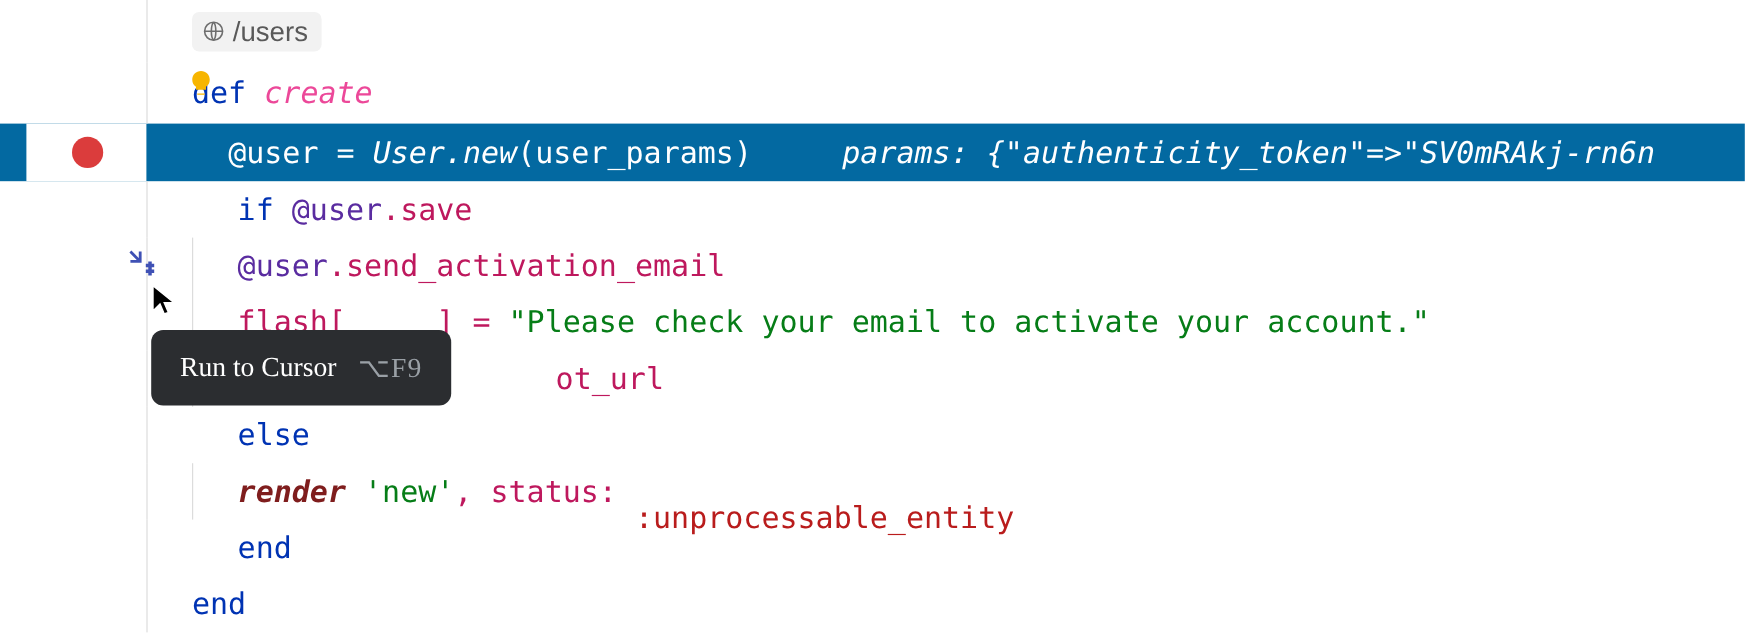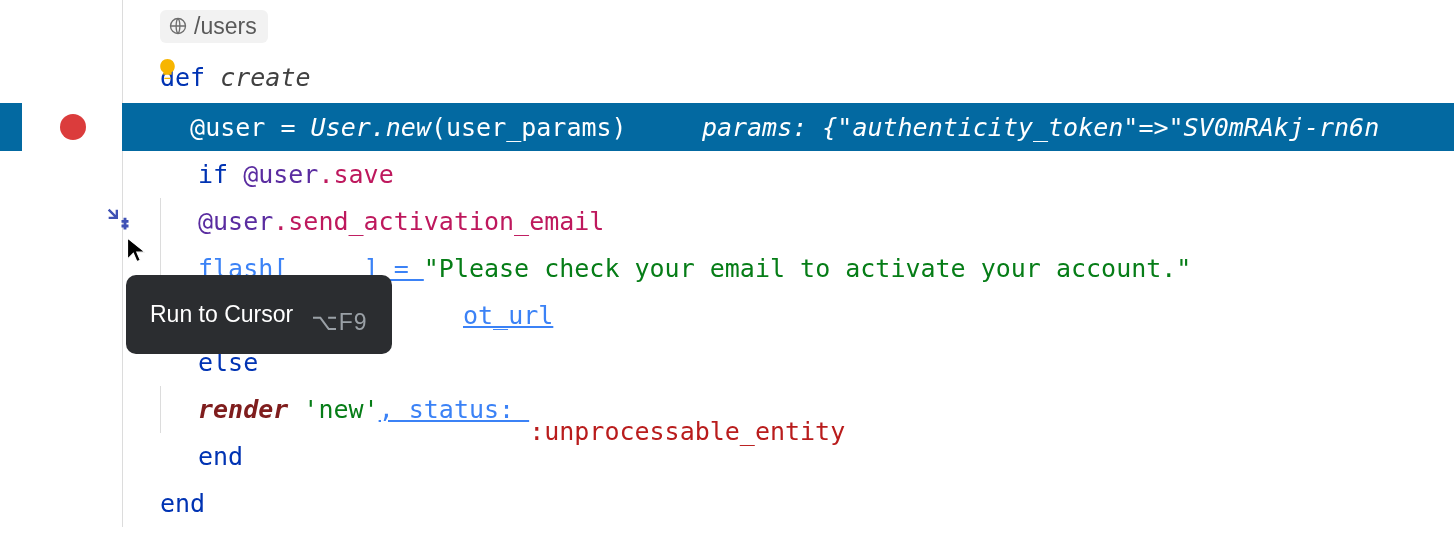--- a/index.html
+++ b/index.html
@@ -6,41 +6,41 @@
   body { font-family: 'SF Mono','Menlo','Consolas',monospace; font-size:25px; background:#fff; overflow:hidden; width:1454px; height:534px; position:relative; }
   .editor { position:relative; width:100%; height:100%; }
   .line { display:flex; align-items:center; height:47px; white-space:pre;padding-left:22px; }
   .gutter { width:100px; flex-shrink:0; display:flex; align-items:center; justify-content:flex-end; position:relative; height:100%; }
   .guide { width:38px; flex-shrink:0; border-left:1px solid #dcdcdc; height:100%; }
   .guide2 { width:38px; flex-shrink:0; height:100%; }
   .guide2.b { border-left:1px solid #dcdcdc; }
   .code { flex:1; display:flex; align-items:center; padding-left:0; }
   .code span{ white-space:pre; }
   .kw { color:#0033b3; }
-  .fn-name { color:#404040; font-style:italic;text-align:right; }
+  .fn-name { color:#ec4899; font-style:italic;text-align:right; }
   .inst { color:#5a2ca0; }
   .meth { color:#be185d; }
   .str { color:#067d17; }
   .sym { color:#b91c1c;margin-top:44px; }
   .rend { color:#7f1d1d; font-style:italic;font-weight:bold; }
-  .txt { color:#3b82f6;text-decoration:underline; }
+  .txt { color:#be185d; }
   .inlay-badge { background:#f2f2f2; border-radius:6px; padding:3px 11px 3px 8px; display:inline-flex; align-items:center; color:#595959; font-size:23px; font-family:-apple-system,BlinkMacSystemFont,sans-serif; margin-left:0; }
   .inlay-badge svg{ margin-right:6px; }
   .line.def { height:51px; }
   .line.current { background:#0369a1; color:#fff; height:48px; }
   .line.current .gutter{ background:#fff; }
   .line.current .guide{ border-left:none; }
   .line.current .code span{ color:#fff; }
   .line.current .hint{ color:#bed1ec; font-style:italic; }
   .bp { width:26px; height:26px; border-radius:50%; background:#db3c3c; position:absolute; left:38px; }
   .bulb { position:absolute; left:155px; top:57px; width:25px; height:25px; z-index:5;}
   .rtc-icon { position:absolute; left:104px; top:205px; color:#3f51b5; z-index:3;}
   .cursor-arrow { position:absolute; left:126px; top:237px; z-index:20; }
-  .tooltip { position:absolute; left:126px; top:275px; background:#2b2d30; color:#fff; font-family:Liberation Sans, sans-serif; font-size:23px; padding:18px 24px; border-radius:10px; display:flex; align-items:center; gap:18px; z-index:10; }
-  .tooltip .sc{ color:#9aa0a6; letter-spacing:1px;margin-top:16px;}
+  .tooltip { position:absolute; left:126px; top:275px; background:#2b2d30; color:#fff; font-family:Liberation Serif, serif; font-size:23px; padding:18px 24px; border-radius:10px; display:flex; align-items:flex-start; gap:18px; z-index:10; }
+  .tooltip .sc{ color:#9aa0a6; letter-spacing:1px;}
 </style>
 </head>
 <body>
 
 <div class="editor">
 
   <div class="bulb">
     <svg width="25" height="25" viewBox="0 0 24 24">
         <path fill="#f7b500" d="M9 21h6v-1H9v1zm3-19C8 2 5 5 5 9c0 2.4 1.2 4.5 3 5.7V17h8v-2.3c1.8-1.2 3-3.3 3-5.7 0-4-3-7-7-7z"></path>
       </svg>

